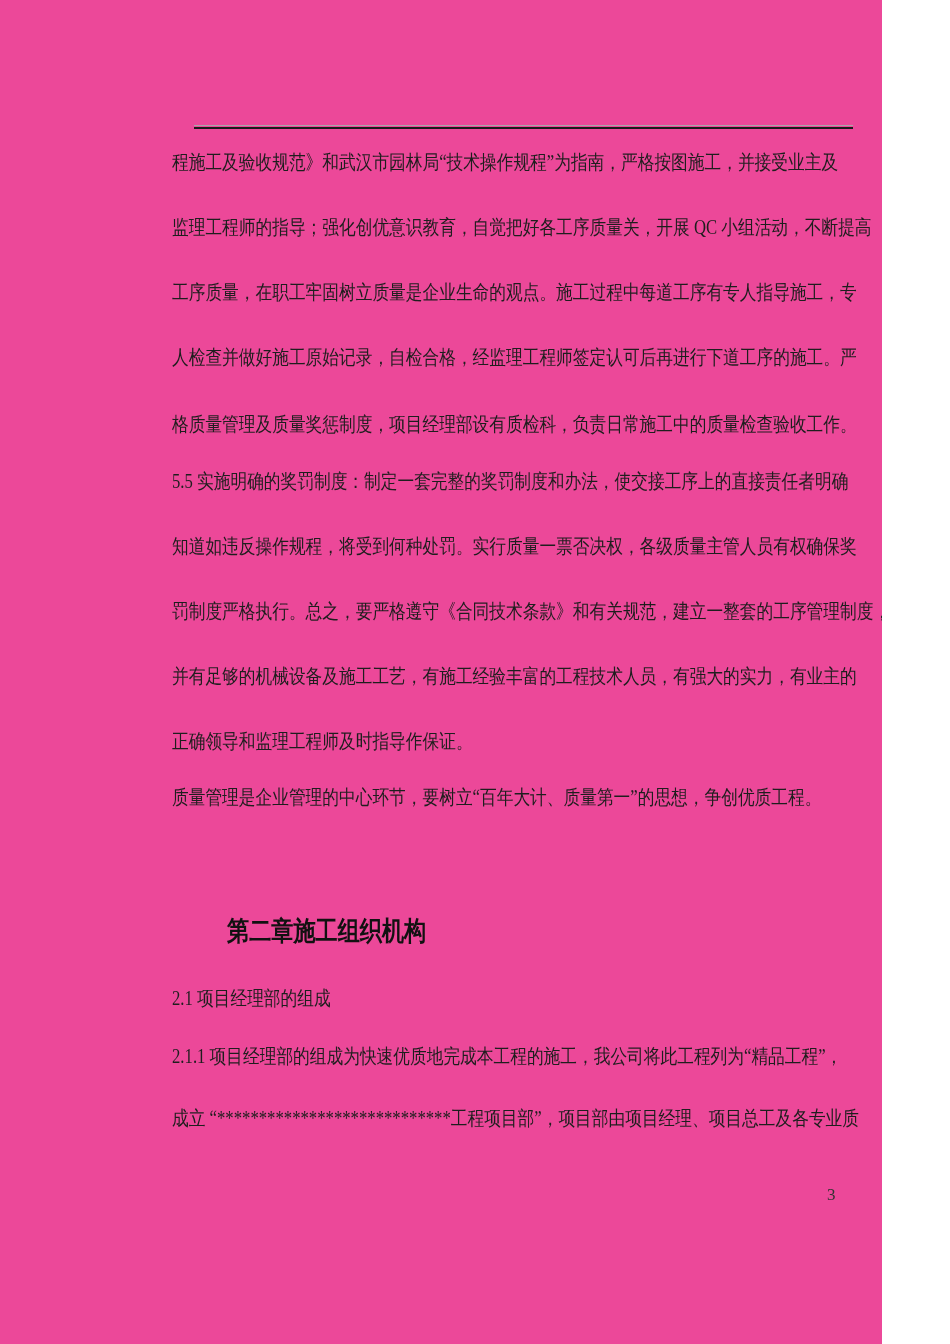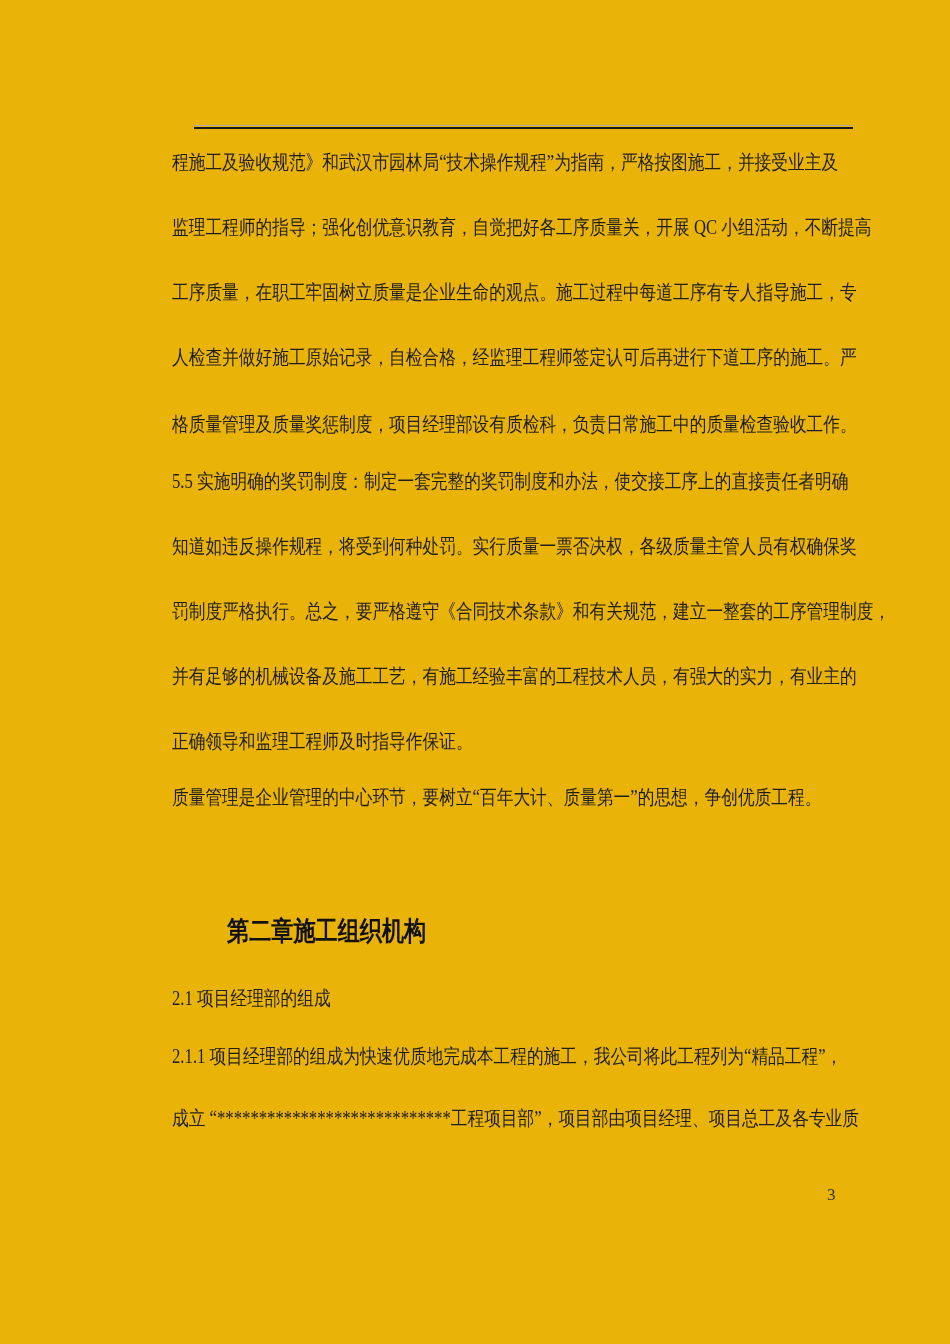--- a/index.html
+++ b/index.html
@@ -2,23 +2,23 @@
 <html><head>
 <meta charset="utf-8">
 <style>
   html, body {
     margin: 0;
     padding: 0;
     background: #ffffff;
   }
   .page {
     position: relative;
-    width: 950px;
+    width: 882px;
     height: 1344px;
-    background: #eab308;
+    background: #ec4899;
     overflow: hidden;
     font-family: "Liberation Serif", "DejaVu Serif", serif;
   }
   .header-rule {
     position: absolute;
     left: 194px;
     top: 125px;
     width: 659px;
     border-top: 1px solid #a8a8a8;
     padding-top: 1px;

